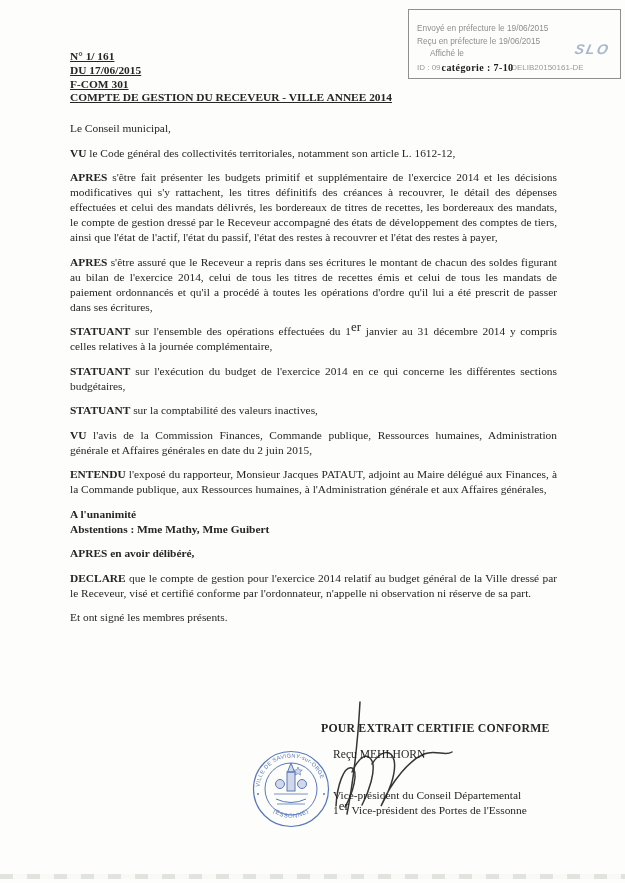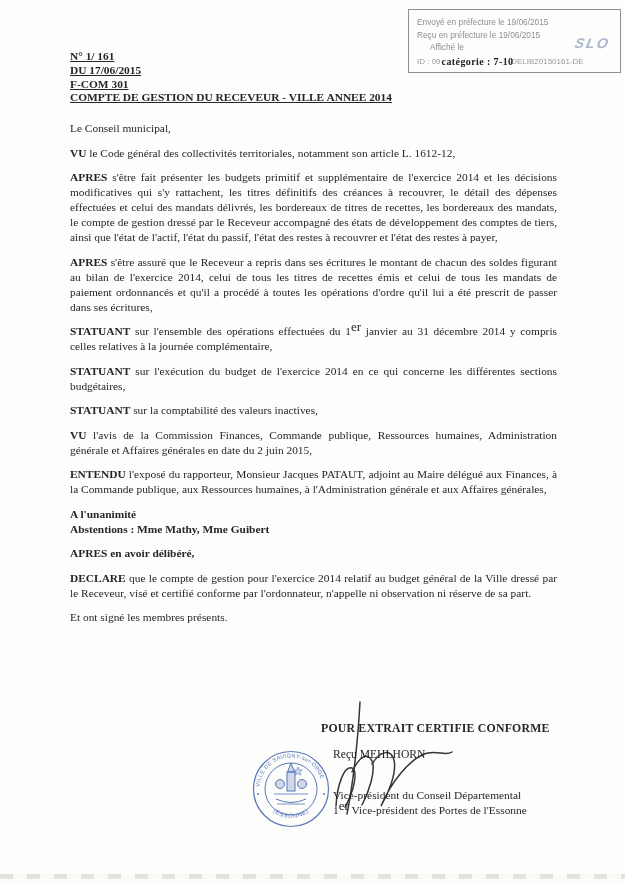--- a/index.html
+++ b/index.html
@@ -9,21 +9,21 @@
     margin:0 auto;
     background:#fdfdfb;
     font-family:"Liberation Serif","DejaVu Serif",serif;
     color:#262626;
     overflow:hidden;
   }
   
   .stamp-box{
     position:absolute;left:408px;top:9px;width:195px;
     border:1px solid #909090;
-    padding:6px 8px 4px 8px;
+    padding:12px 8px 4px 8px;
     font-family:"Liberation Sans","DejaVu Sans",sans-serif;
     font-size:8.3px;color:#8e8e8e;
     line-height:12.5px;
     background:#fdfdfb;
   }
   .stamp-line{white-space:nowrap;}
   .affiche-row{position:relative;margin-left:13px;}
   .slo-logo{
     position:absolute;right:2px;top:-4px;
     font-family:"Liberation Sans",sans-serif;

